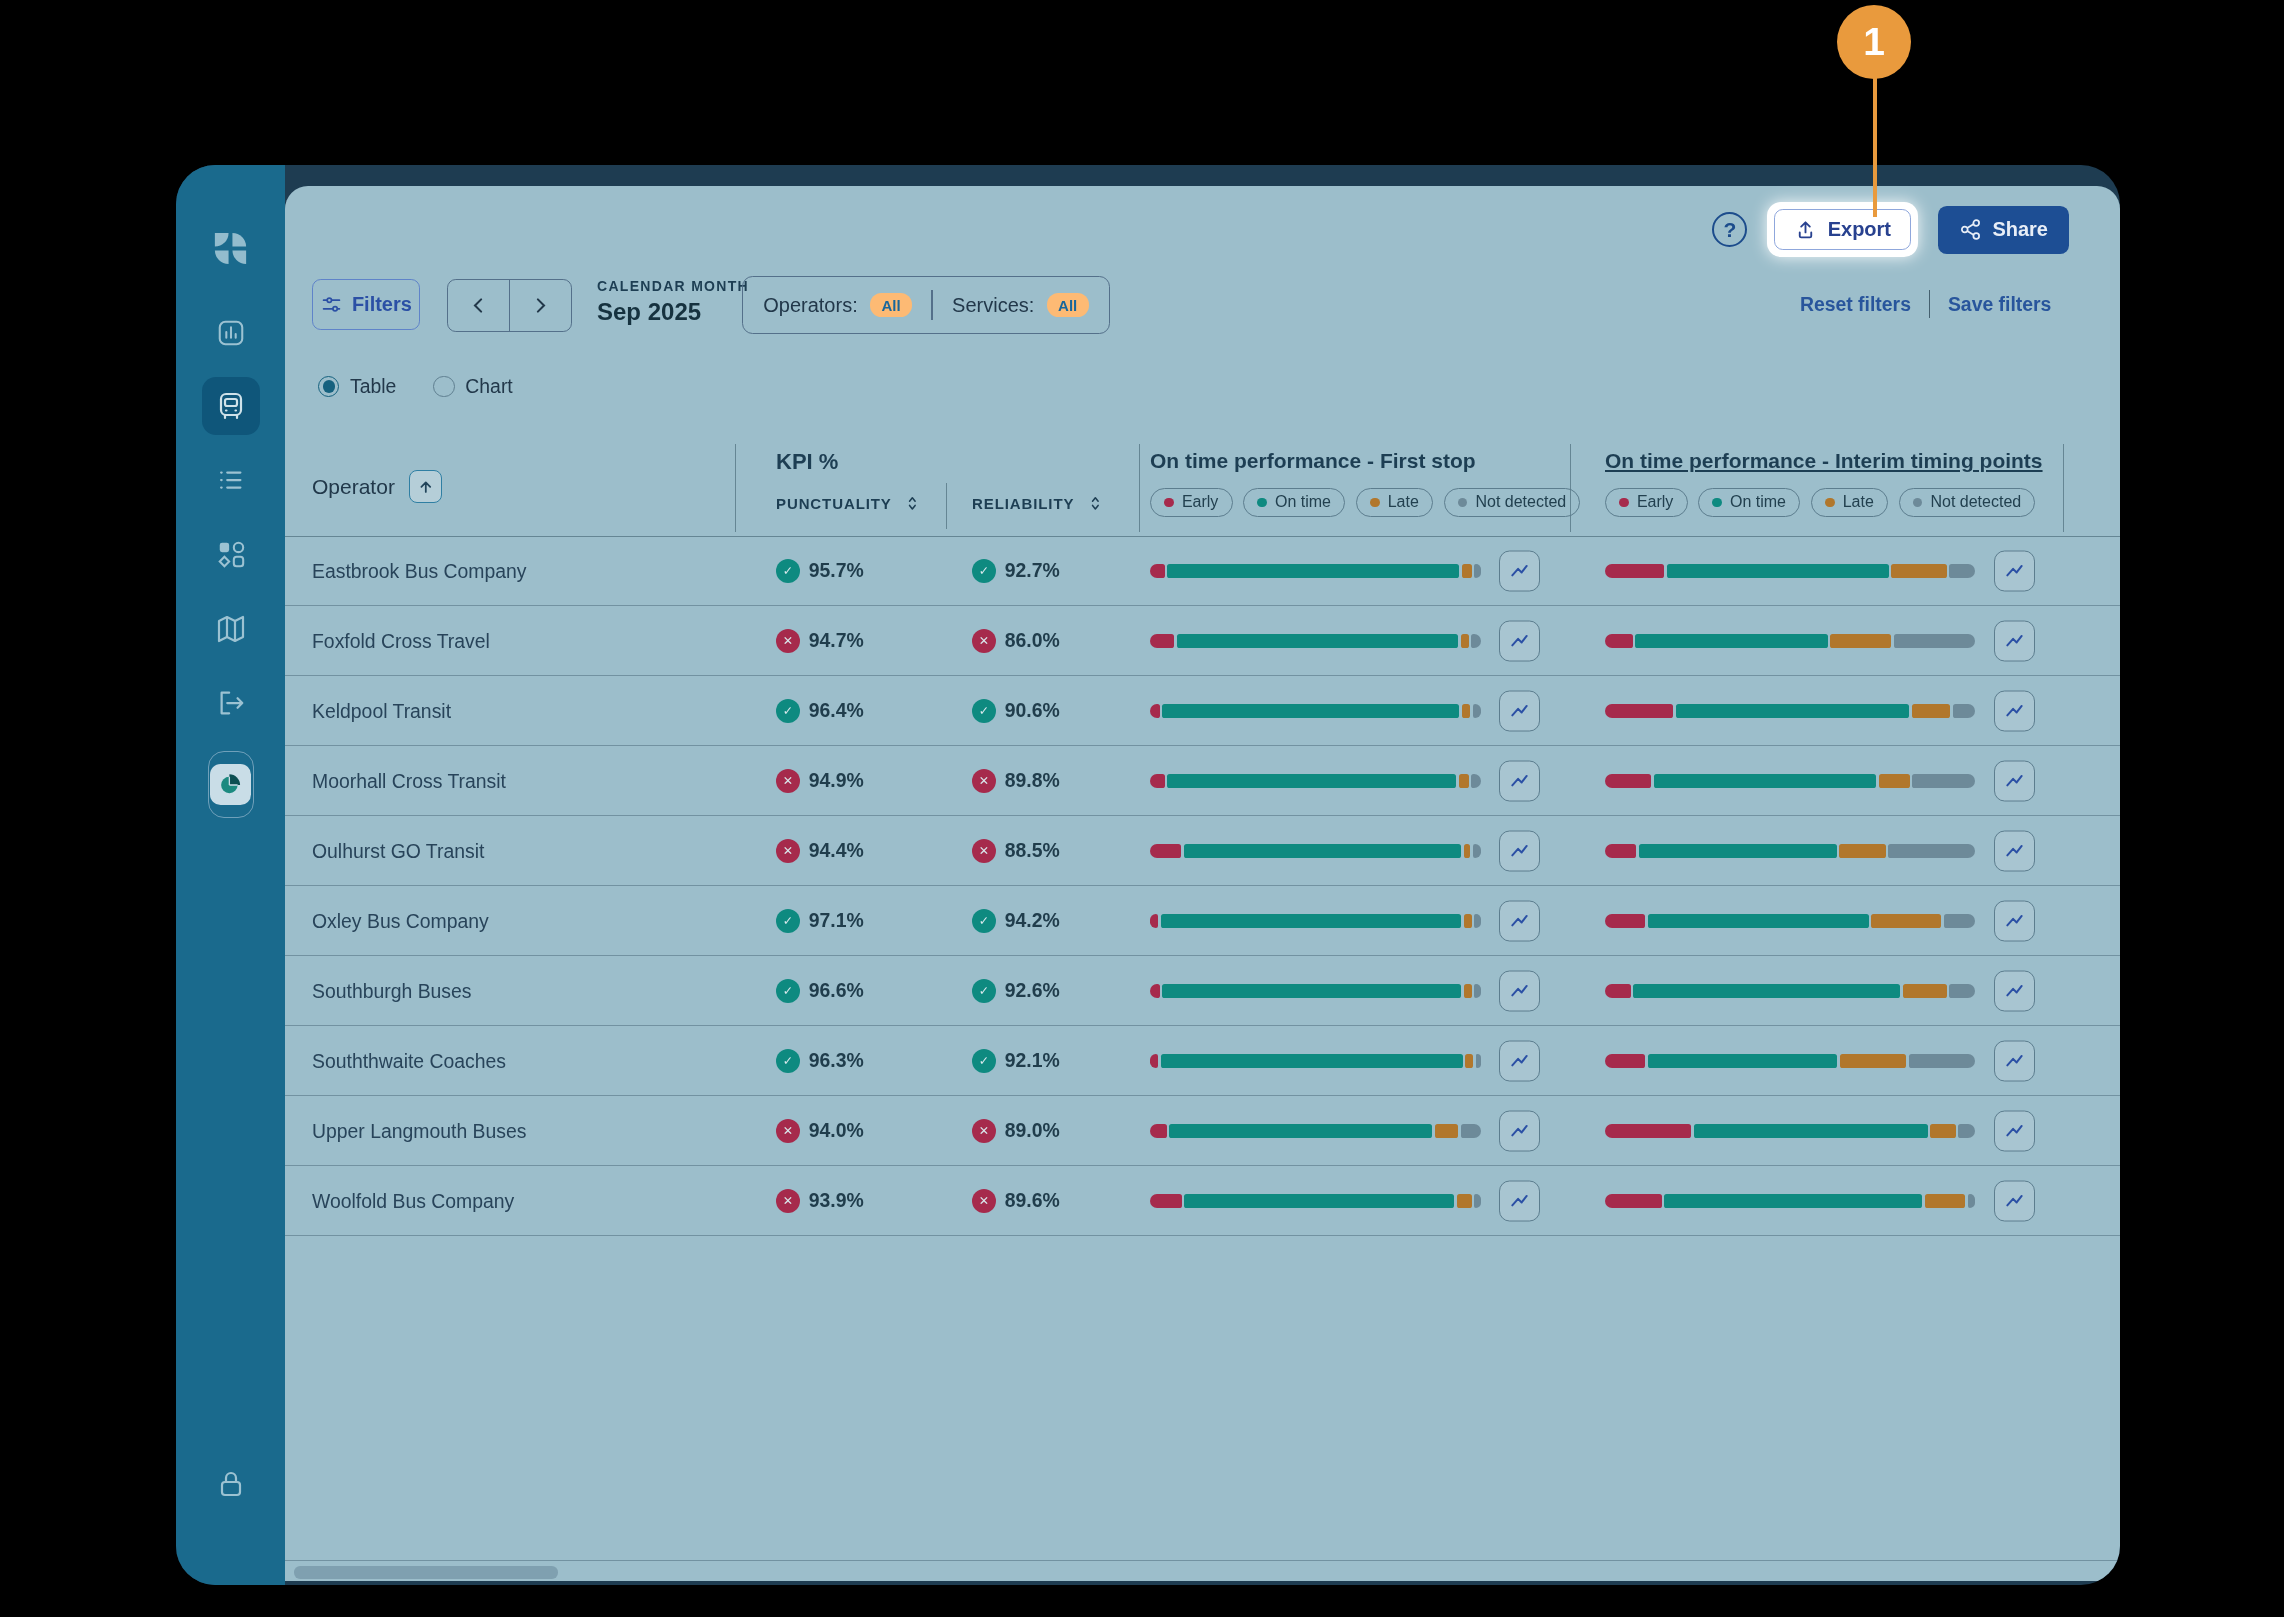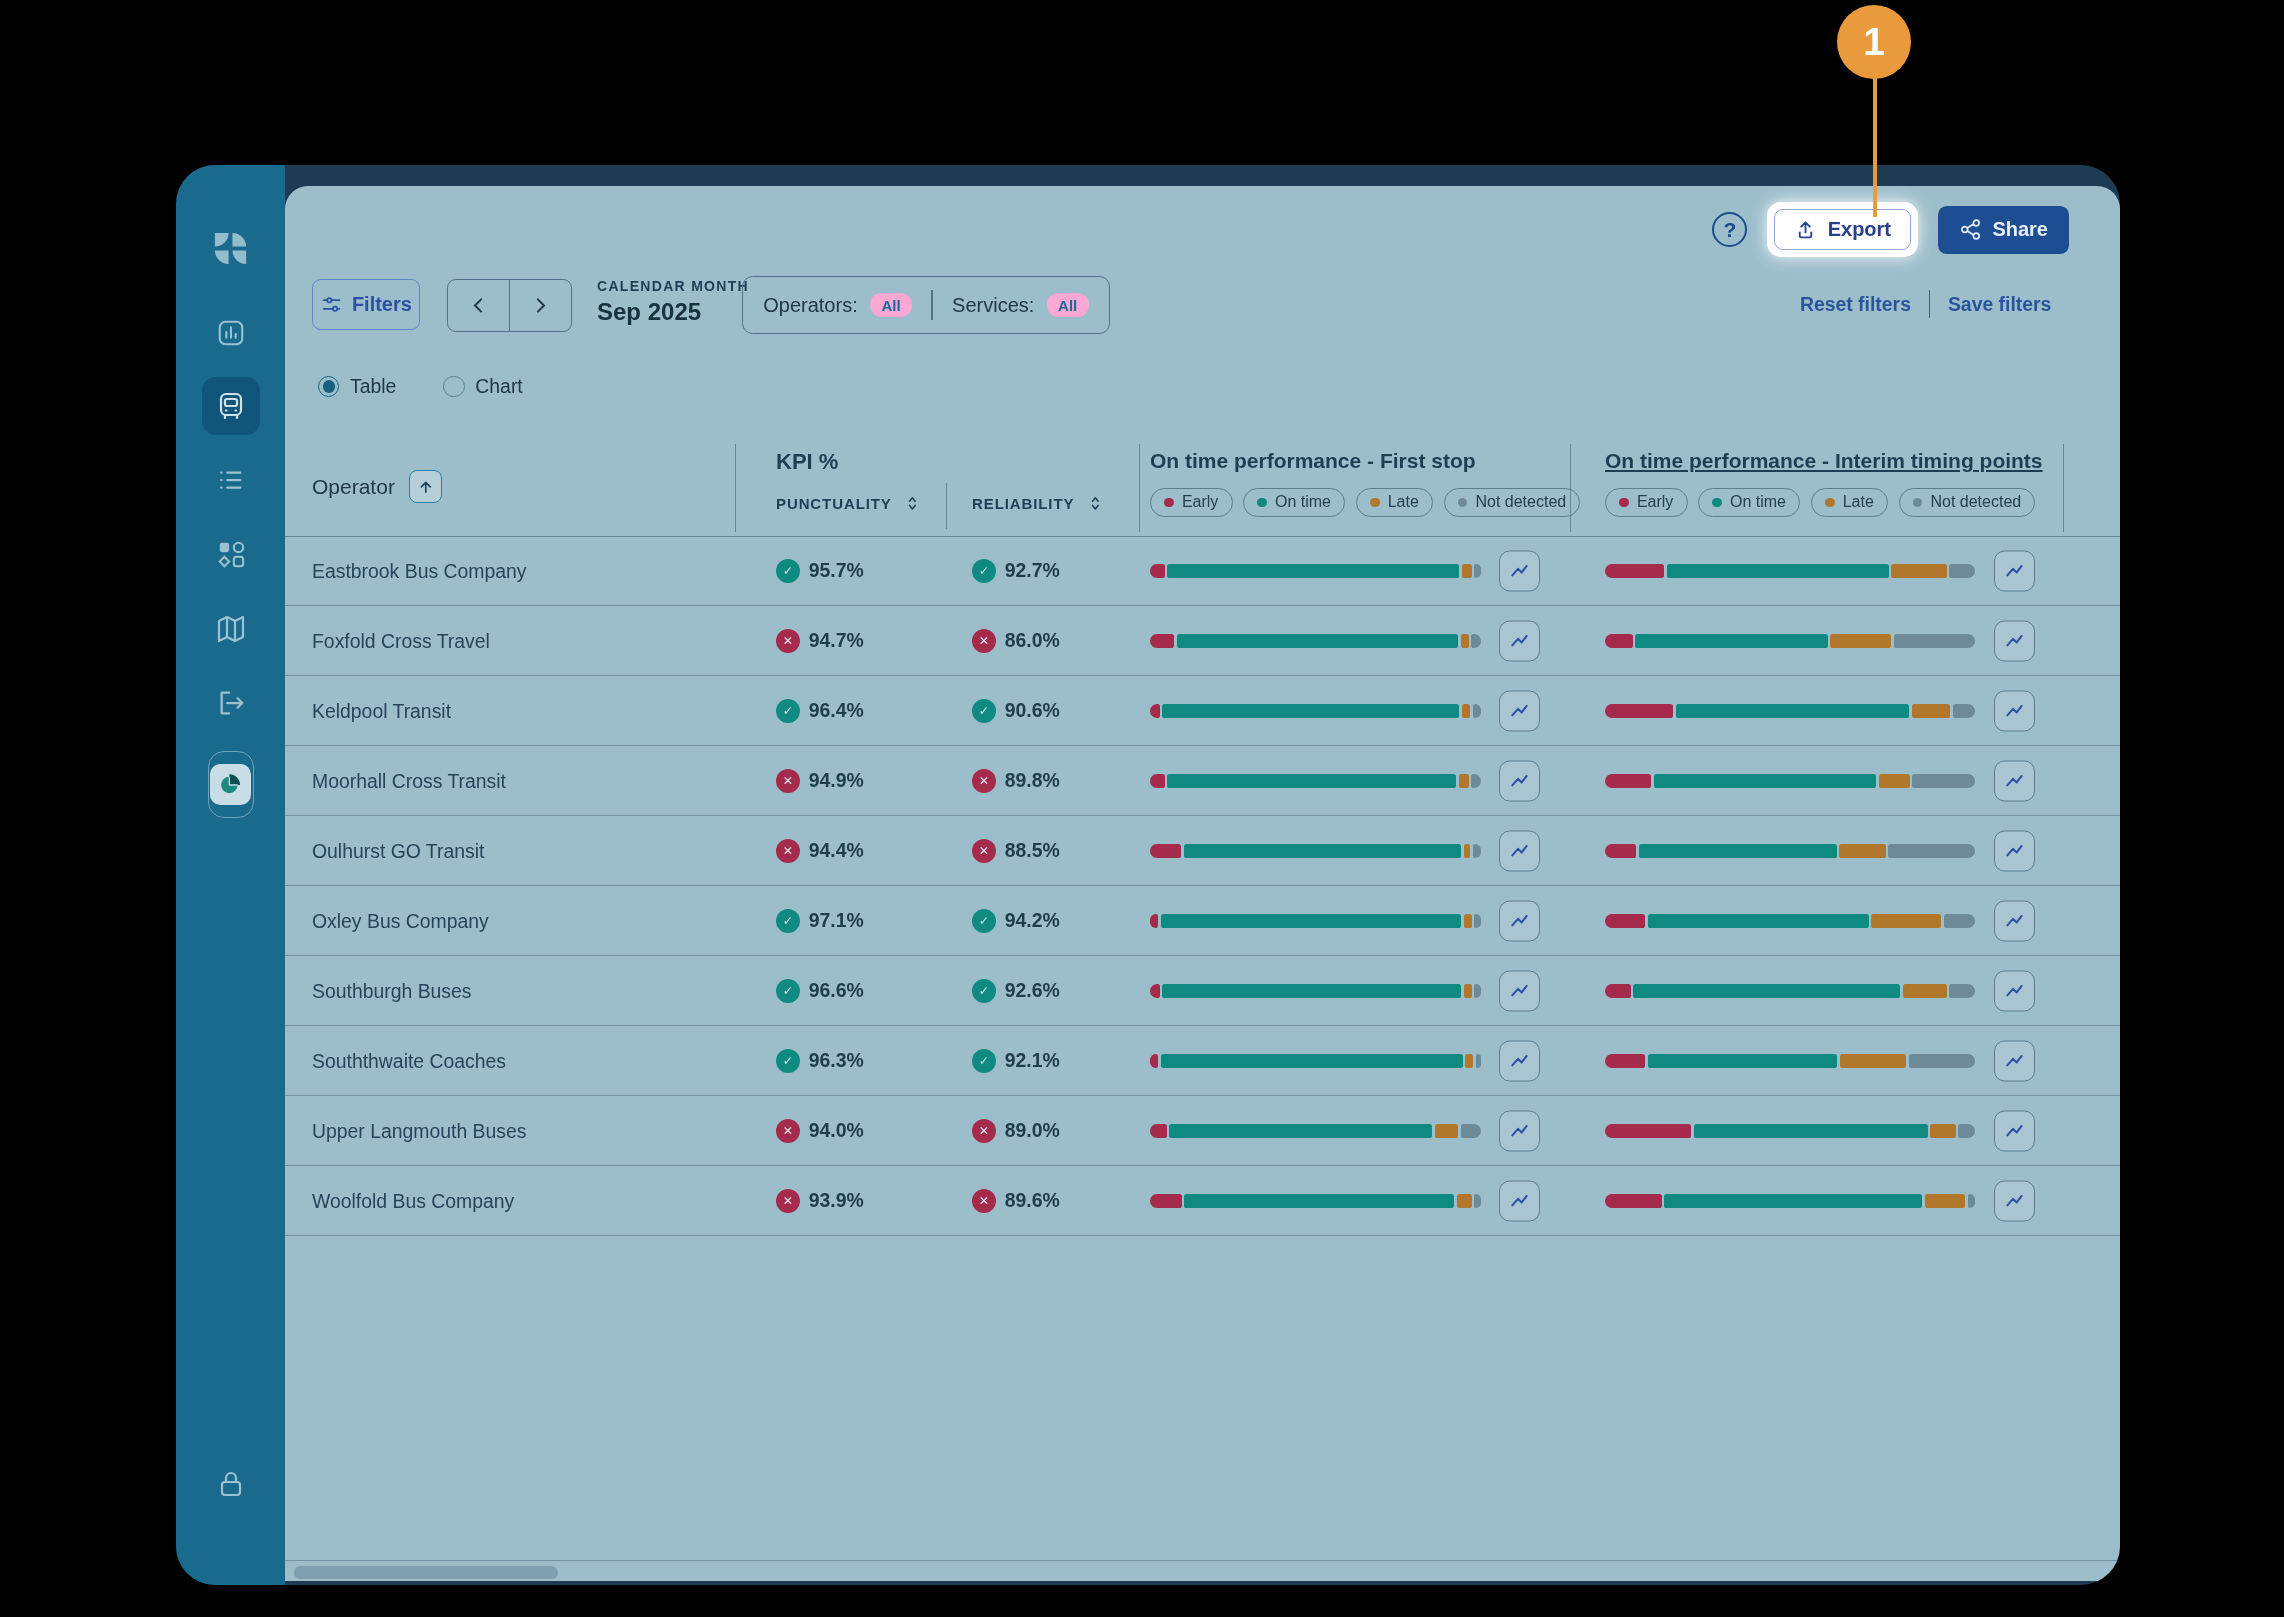--- a/index.html
+++ b/index.html
@@ -29,27 +29,27 @@
   .filters-btn{position:absolute;left:27px;top:93px;width:108px;height:51px;border:1.8px solid #5f83c9;border-radius:8.8px;
                background:none;color:#2b50a5;font-family:inherit;font-size:20px;font-weight:700;display:flex;align-items:center;justify-content:center;gap:8.8px;cursor:pointer;}
   .pager{position:absolute;left:162px;top:93px;width:123px;height:51px;border:1.8px solid #54708a;border-radius:8.8px;display:flex;}
   .pager button{flex:1;background:none;border:none;color:#22384a;cursor:pointer;display:flex;align-items:center;justify-content:center;}
   .pager button:first-child{border-right:1.3px solid #54708a;}
   .cal{position:absolute;left:312px;top:92px;}
   .cal-label{font-size:14px;font-weight:700;letter-spacing:1.3px;color:#1d3e53;}
   .cal-value{font-size:24px;font-weight:700;color:#16323f;margin-top:3.5px;}
   .scope-pill{position:absolute;left:457px;top:90px;width:366px;height:56px;border:1.3px solid #54708a;border-radius:10.6px;
               display:flex;align-items:center;justify-content:center;gap:12.3px;font-size:20px;color:#22384a;}
-  .all-pill{background:#f9a8d4;color:#19679c;font-size:15px;font-weight:700;border-radius:11.5px;padding:3.5px 11.5px;}
+  .all-pill{background:#fdba74;color:#19679c;font-size:15px;font-weight:700;border-radius:11.5px;padding:3.5px 11.5px;}
   .scope-div{width:1.3px;height:30px;background:#54708a;margin:0 7px;}
   .filter-links{position:absolute;right:51px;top:104px;display:flex;align-items:center;}
   .flink{background:none;border:none;font-family:inherit;font-size:19.4px;font-weight:700;color:#28559c;cursor:pointer;padding:0 17.6px;}
   .flink-div{width:1.8px;height:28px;background:#44606f;}
   
-  .view-toggle{position:absolute;left:27px;top:188px;display:flex;align-items:center;gap:35px;}
+  .view-toggle{position:absolute;left:27px;top:188px;display:flex;align-items:center;gap:25px;}
   .vt-opt{display:flex;align-items:center;gap:10.6px;background:none;border:none;font-family:inherit;font-size:19.4px;color:#22384a;cursor:pointer;}
   .radio{width:19.4px;height:19.4px;border-radius:50%;border:1.8px solid #5f7f90;position:relative;flex:0 0 auto;}
   .radio.sel{border-color:#15617e;}
   .radio.sel::after{content:"";position:absolute;left:3.5px;top:3.5px;width:12.3px;height:12.3px;border-radius:50%;background:#15617e;}
   
   .thead{position:absolute;left:0;top:251px;width:100%;height:99px;border-bottom:0.9px solid rgba(36,66,82,.45);}
   .th-op{position:absolute;left:27px;top:33px;display:flex;align-items:center;gap:14px;font-size:21px;color:#21384a;}
   .sort-btn{width:33px;height:33px;border-radius:8px;border:1.8px solid #2f7fa3;background:rgba(255,255,255,.25);color:#21445a;
             display:flex;align-items:center;justify-content:center;cursor:pointer;}
   .vdiv{position:absolute;width:1.3px;background:rgba(36,66,82,.45);}

